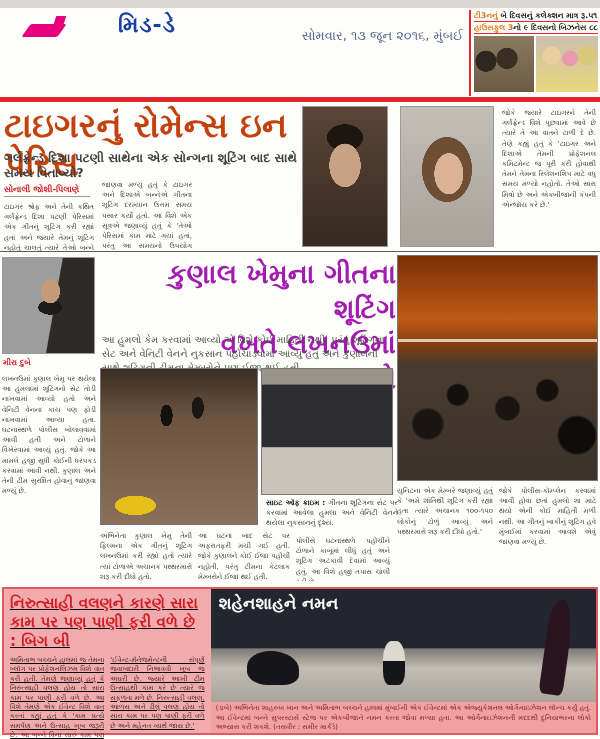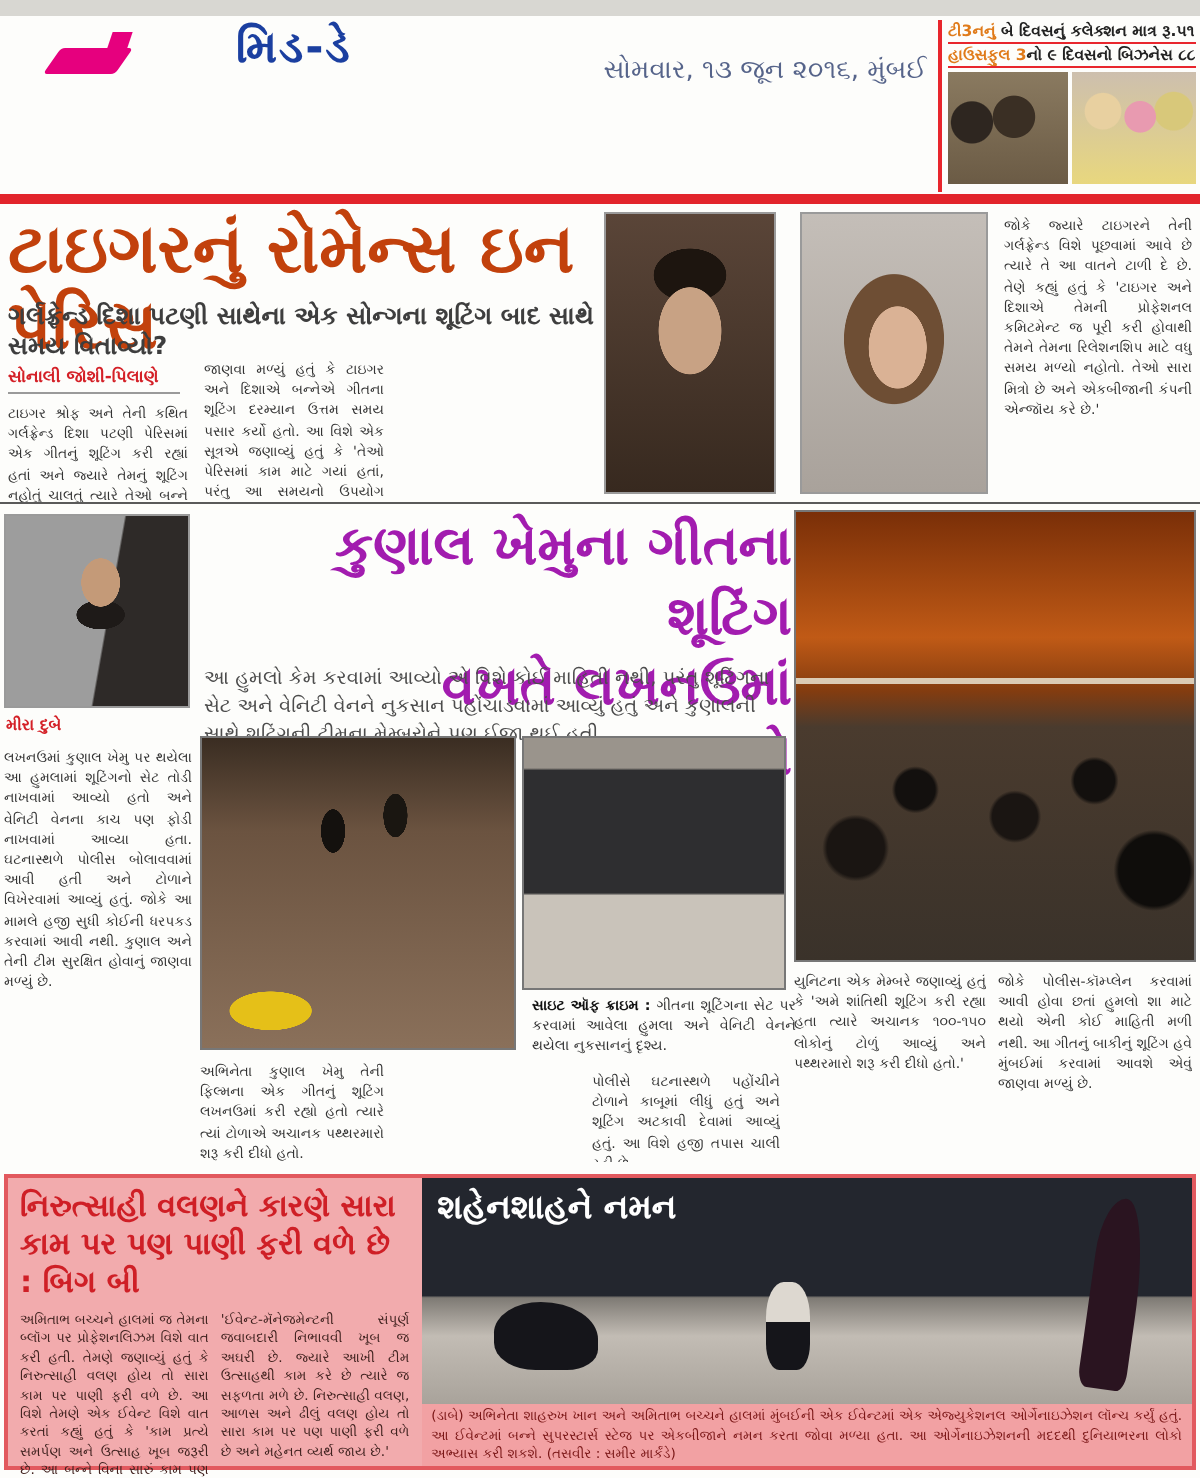--- a/index.html
+++ b/index.html
@@ -85,21 +85,21 @@
   .a2-caption { position:absolute; left:266px; top:498px; width:132px; font-size:7.2px; line-height:10px;
                 color:#333; text-align:justify; }
   .a2-caption b { color:#111; }
   .a2c1 { left:100px; top:531px; width:92px; height:50px; }
   .a2c2 { left:198px; top:531px; width:92px; height:50px; }
   .a2c3 { left:296px; top:536px; width:94px; height:45px; }
   .a2c4 { left:397px; top:486px; width:96px; height:95px; }
   .a2c5 { left:499px; top:486px; width:97px; height:95px; }
 
   
-  .bottom { position:absolute; left:2px; top:587px; width:596px; height:148px; border:2px solid #e2595e; display:flex; }
+  .bottom { position:absolute; left:2px; top:587px; width:596px; height:148px; border:2px solid #e2595e; display:flex;text-decoration:underline; }
   .bigb-box { width:208px; height:100%; background:#f2abad; padding:5px 6px; }
   .bigb-headline { font-size:15.2px; line-height:19px; font-weight:800; color:#cf1f26; margin-bottom:5px; }
   .bigb-cols { display:flex; gap:6px; }
   .bigb-col { width:50%; font-size:6.8px; line-height:9.4px; color:#40221f; text-align:justify; height:108px; overflow:hidden; }
   .stage-box { position:relative; width:388px; height:100%; background:#be185d; }
   .stage { position:absolute; inset:0 0 31px 0;
       background: linear-gradient(#23262e 0 52%, #7e7a74 53%, #c2bcb4 70%, #a9a39b 100%); }
   .stage-headline { position:absolute; left:8px; top:5px; font-size:16.5px; font-weight:800; color:#fff; z-index:3; }
   .fig { position:absolute; background:#15151a; z-index:2; }
   .fig-srk { left:36px; top:62px; width:52px; height:34px; border-radius:45% 55% 30% 40%; }
@@ -147,20 +147,21 @@
   <div class="a2-headline">કુણાલ ખેમુના ગીતના શૂટિંગ
 વખતે લખનઉમાં પથ્થરમારો</div>
   <div class="a2-subhead">આ હુમલો કેમ કરવામાં આવ્યો એ વિશે કોઈ માહિતી નથી, પરંતુ શૂટિંગના સેટ અને વેનિટી વેનને નુકસાન પહોંચાડવામાં આવ્યું હતું અને કુણાલની સાથે શૂટિંગની ટીમના મેમ્બરોને પણ ઈજા થઈ હતી</div>
   <div class="photo ph-crowd">
       <div class="tape"></div>
     </div>
   <div class="photo ph-debris"></div>
   <div class="photo ph-van"></div>
   <div class="a2-caption"><b>સાઇટ ઑફ ક્રાઇમ : </b><span>ગીતના શૂટિંગના સેટ પર કરવામાં આવેલા હુમલા અને વેનિટી વેનને થયેલા નુકસાનનું દૃશ્ય.</span></div>
   <div class="bodycol a2c1">અભિનેતા કુણાલ ખેમુ તેની ફિલ્મના એક ગીતનું શૂટિંગ લખનઉમાં કરી રહ્યો હતો ત્યારે ત્યાં ટોળાએ અચાનક પથ્થરમારો શરૂ કરી દીધો હતો.</div>
+  <div class="bodycol a2c2">આ ઘટના બાદ સેટ પર અફરાતફરી મચી ગઈ હતી. જોકે કુણાલને કોઈ ઈજા પહોંચી નહોતી, પરંતુ ટીમના કેટલાક મેમ્બરોને ઈજા થઈ હતી.</div>
   <div class="bodycol a2c3">પોલીસે ઘટનાસ્થળે પહોંચીને ટોળાને કાબૂમાં લીધું હતું અને શૂટિંગ અટકાવી દેવામાં આવ્યું હતું. આ વિશે હજી તપાસ ચાલી રહી છે.</div>
   <div class="bodycol a2c4">યુનિટના એક મેમ્બરે જણાવ્યું હતું કે 'અમે શાંતિથી શૂટિંગ કરી રહ્યા હતા ત્યારે અચાનક ૧૦૦-૧૫૦ લોકોનું ટોળું આવ્યું અને પથ્થરમારો શરૂ કરી દીધો હતો.'</div>
   <div class="bodycol a2c5">જોકે પોલીસ-કૉમ્પ્લેન કરવામાં આવી હોવા છતાં હુમલો શા માટે થયો એની કોઈ માહિતી મળી નથી. આ ગીતનું બાકીનું શૂટિંગ હવે મુંબઈમાં કરવામાં આવશે એવું જાણવા મળ્યું છે.</div>
 
   <div class="bottom">
     <div class="bigb-box">
       <div class="bigb-headline">નિરુત્સાહી વલણને કારણે સારા કામ પર પણ પાણી ફરી વળે છે : બિગ બી</div>
       <div class="bigb-cols">
         <div class="bigb-col">અમિતાભ બચ્ચને હાલમાં જ તેમના બ્લૉગ પર પ્રોફેશનલિઝમ વિશે વાત કરી હતી. તેમણે જણાવ્યું હતું કે નિરુત્સાહી વલણ હોય તો સારા કામ પર પાણી ફરી વળે છે. આ વિશે તેમણે એક ઈવેન્ટ વિશે વાત કરતાં કહ્યું હતું કે 'કામ પ્રત્યે સમર્પણ અને ઉત્સાહ ખૂબ જરૂરી છે. આ બન્ને વિના સારું કામ પણ બગડી શકે છે.'</div>
         <div class="bigb-col">'ઈવેન્ટ-મૅનેજમેન્ટની સંપૂર્ણ જવાબદારી નિભાવવી ખૂબ જ અઘરી છે. જ્યારે આખી ટીમ ઉત્સાહથી કામ કરે છે ત્યારે જ સફળતા મળે છે. નિરુત્સાહી વલણ, આળસ અને ઢીલું વલણ હોય તો સારા કામ પર પણ પાણી ફરી વળે છે અને મહેનત વ્યર્થ જાય છે.'</div>

